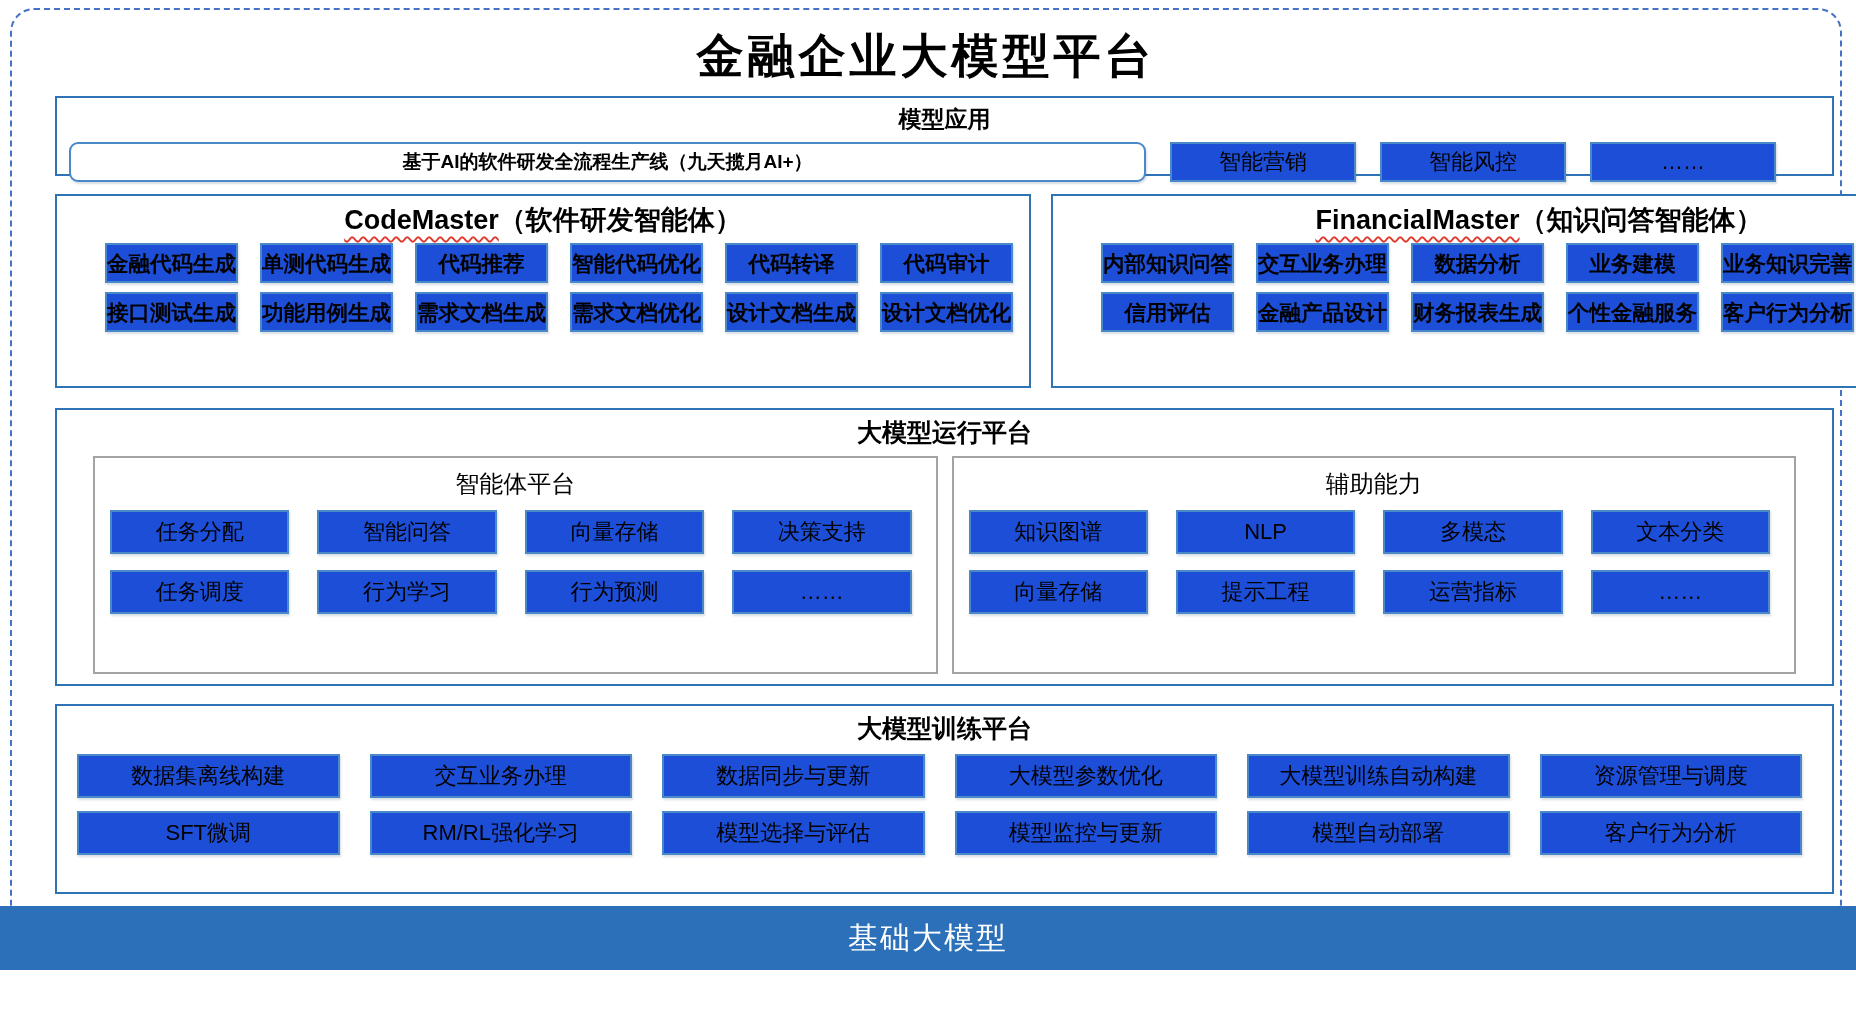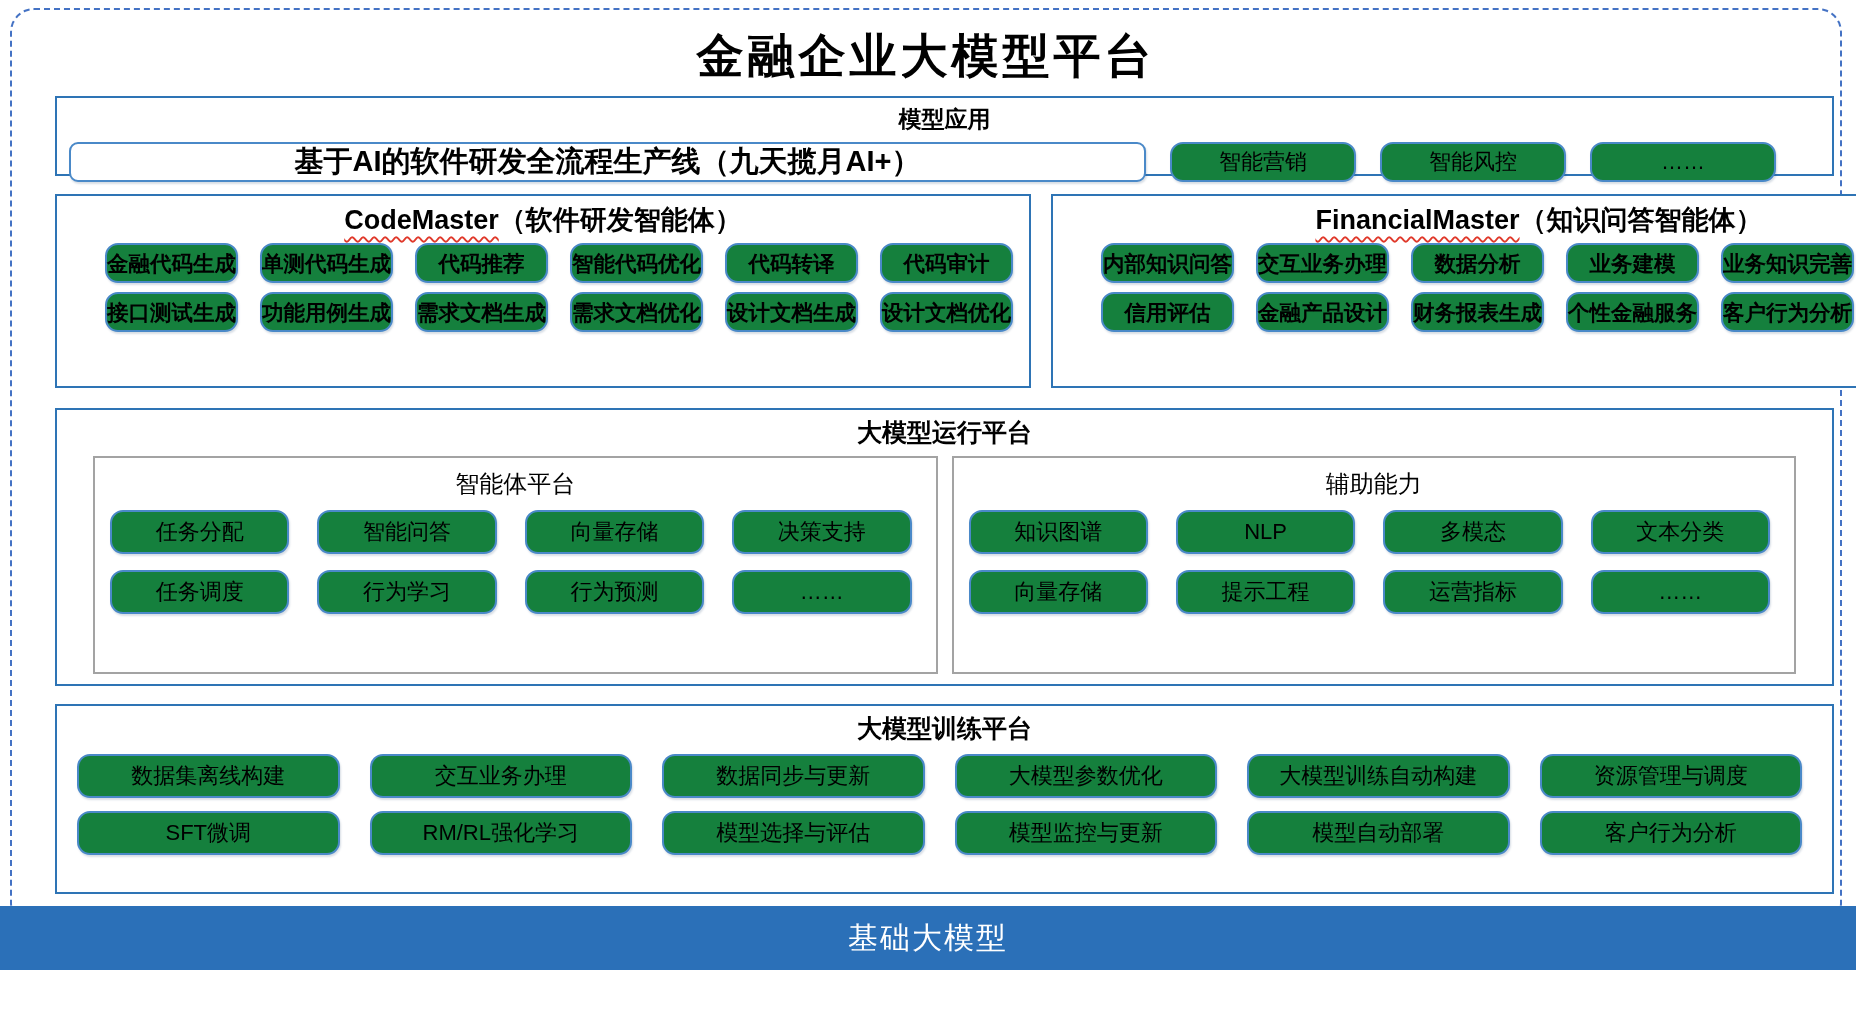--- a/index.html
+++ b/index.html
@@ -24,29 +24,29 @@
   }
   .sec-header{text-align:center;font-weight:700;font-size:23px;line-height:30px;margin-top:6px;}
   .sec-header.big{font-size:25px;line-height:32px;}
 
   
   .sec-apps{height:80px;}
   .apps-row{display:flex;align-items:center;gap:24px;padding:8px 12px 0 12px;}
   .pipeline-box{
     flex:1 1 auto;height:40px;border:2px solid #4a89c8;border-radius:9px;
     display:flex;align-items:center;justify-content:center;
-    font-weight:700;font-size:29px;box-shadow:1px 2px 2px rgba(40,70,110,.18);
+    font-weight:700;font-size:19px;box-shadow:1px 2px 2px rgba(40,70,110,.18);
     box-sizing:border-box;background:#fff;
   }
   .apps-items{display:flex;gap:24px;margin-right:44px;}
   .apps-items .cap-box{width:186px;}
 
   
   .cap-box{
-    height:40px;border:2px solid #4a89c8;border-radius:13px;background:#15803d;
+    height:40px;border:2px solid #4a89c8;border-radius:0;background:#1d4ed8;
     display:flex;align-items:center;justify-content:center;
     font-size:22px;box-sizing:border-box;
     box-shadow:1px 2px 2px rgba(40,70,110,.18);white-space:nowrap;
   }
 
   
   .agents-row{display:flex;gap:20px;margin:18px 6px 0 43px;}
   .agent-box{
     flex:1 1 0;box-sizing:border-box;border:2px solid #2e74b5;background:#fff;height:194px;
   }

